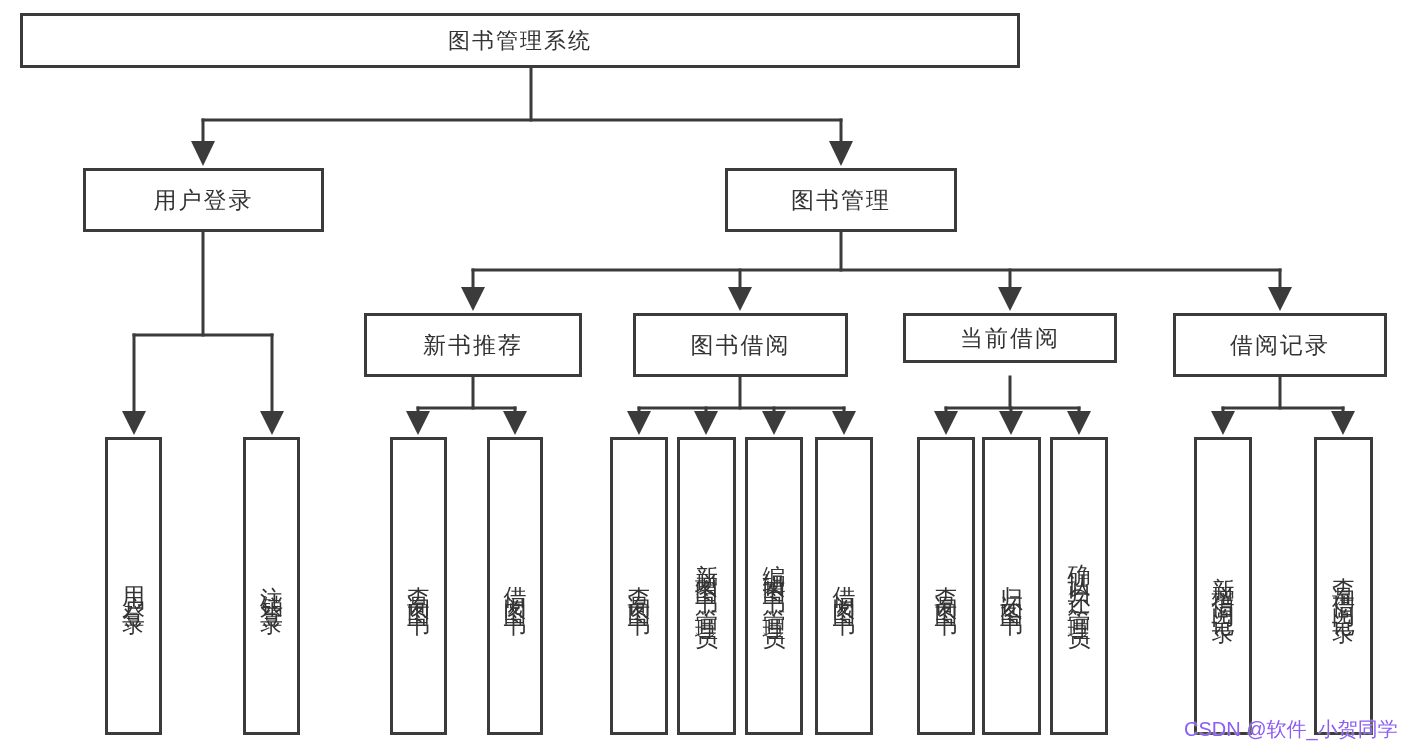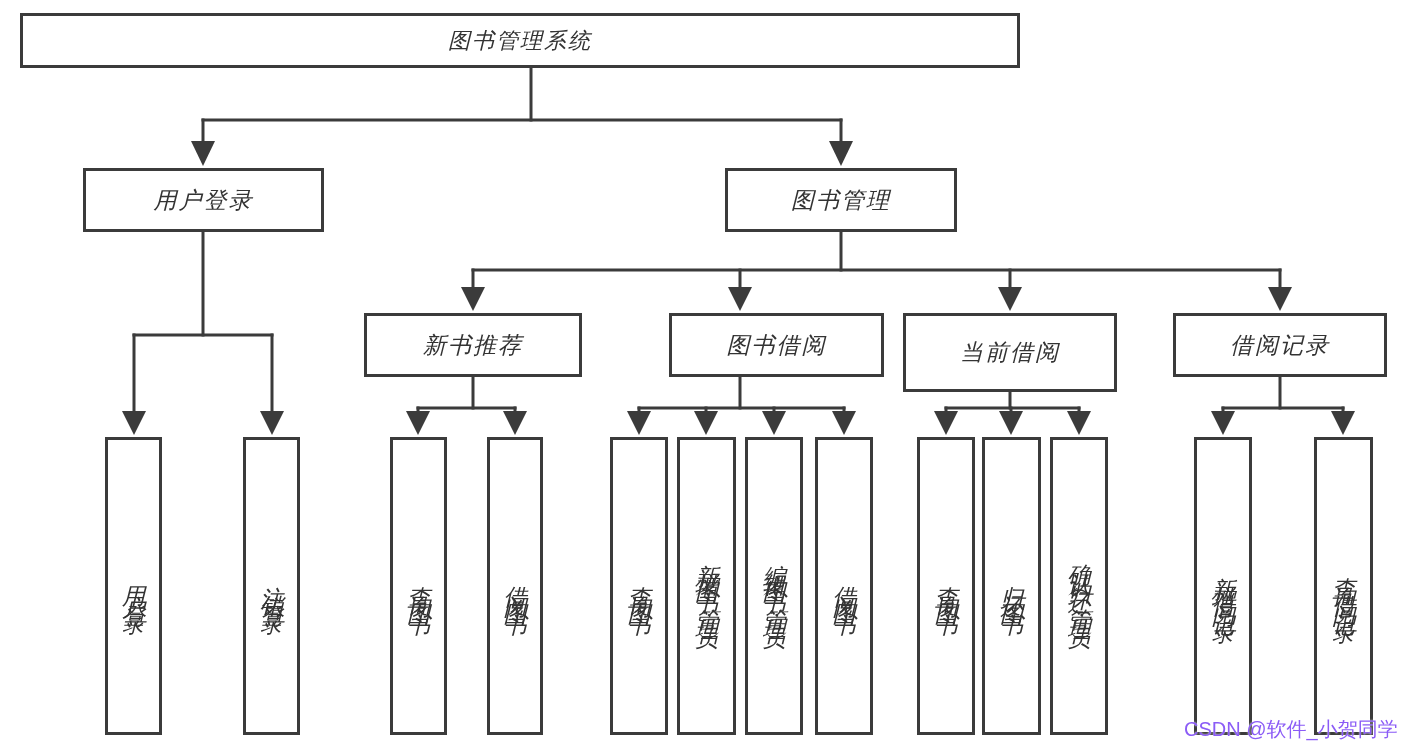--- a/index.html
+++ b/index.html
@@ -18,21 +18,20 @@
   }
   .node {
     position: absolute;
     box-sizing: border-box;
     border: 3px solid #3b3b3b;
     background: #ffffff;
     display: flex;
     align-items: center;
     justify-content: center;
     color: #333333;
-    font-style: italic;
   }
   .hbox span {
     font-size: 23px;
     letter-spacing: 2px;
     white-space: nowrap;
     color: #333333;
   }
   .root-box span { font-size: 22px; }
   .vbox { top: 437px; height: 298px; }
   .vbox span {
@@ -144,24 +143,24 @@
   <div class="node hbox" style="left:83px; top:168px; width:241px; height:64px;">
     <span>用户登录</span>
   </div>
   <div class="node hbox" style="left:725px; top:168px; width:232px; height:64px;">
     <span>图书管理</span>
   </div>
 
   <div class="node hbox" style="left:364px; top:313px; width:218px; height:64px;">
     <span>新书推荐</span>
   </div>
-  <div class="node hbox" style="left:669px; top:313px; width:215px; height:64px;">
+  <div class="node hbox" style="left:633px; top:313px; width:215px; height:64px;">
     <span>图书借阅</span>
   </div>
-  <div class="node hbox" style="left:903px; top:313px; width:214px; height:79px;">
+  <div class="node hbox" style="left:903px; top:313px; width:214px; height:50px;">
     <span>当前借阅</span>
   </div>
   <div class="node hbox" style="left:1173px; top:313px; width:214px; height:64px;">
     <span>借阅记录</span>
   </div>
 
   <div class="node vbox" style="left:105px; width:57px;">
     <span>用户登录</span>
   </div>
   <div class="node vbox" style="left:243px; width:57px;">

